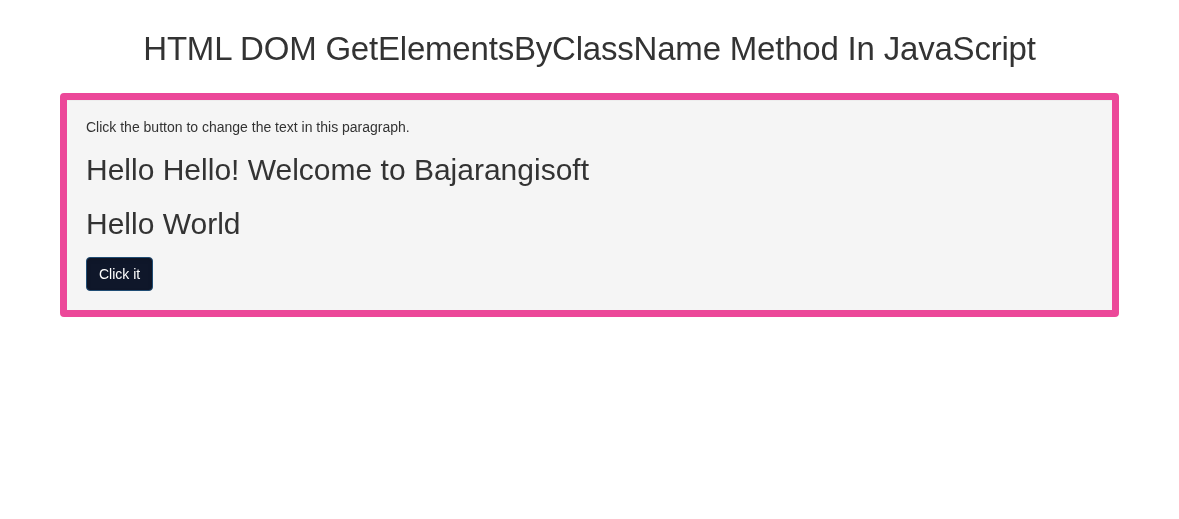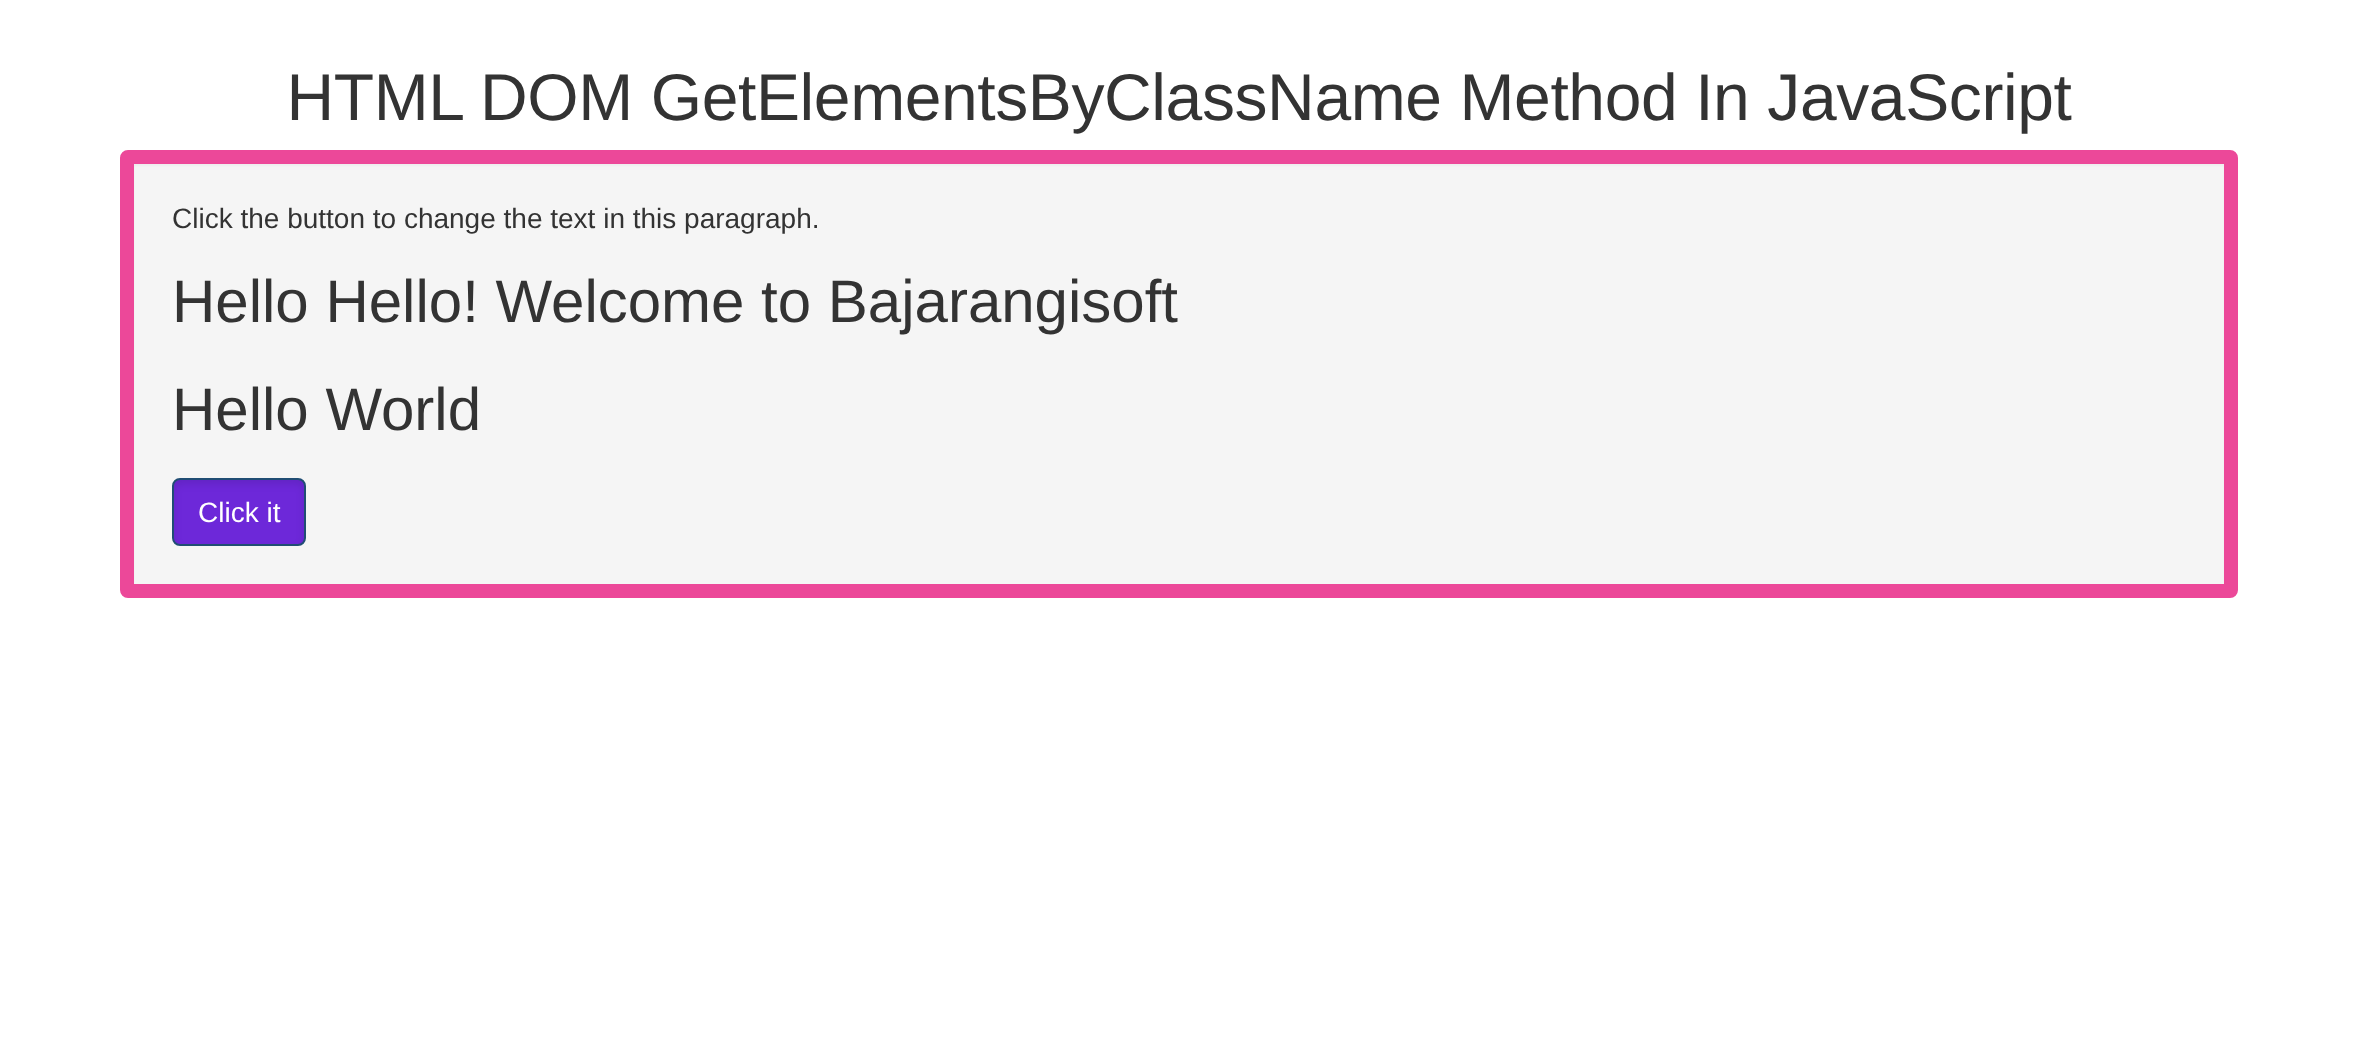--- a/index.html
+++ b/index.html
@@ -16,21 +16,21 @@
       overflow: hidden;
     }
     .container {
       padding: 30px 60px 0 60px;
     }
     .page-title {
       text-align: center;
       font-size: 33px;
       font-weight: 500;
       color: #333;
-      margin-bottom: 7px;
+      margin-bottom: 25px;
       letter-spacing: -0.2px;
     }
     .well {
       background-color: #f5f5f5;
       border: 7px solid #ec4899;
       border-radius: 4px;
       padding: 19px;
       box-shadow: inset 0 1px 1px rgba(0,0,0,0.03);
     }
     .instruction {
@@ -56,21 +56,21 @@
       font-size: 14px;
       font-weight: 400;
       line-height: 1.42857143;
       text-align: center;
       white-space: nowrap;
       vertical-align: middle;
       cursor: pointer;
       border: 1px solid #204d74;
       border-radius: 4px;
       color: #fff;
-      background-color: #6d28d9;
+      background-color: #0f172a;
       box-shadow: inset 0 2px 4px rgba(0,0,0,0.1);
     }
   </style>
 </head>
 <body>
 
 <div class="container">
   <h1 class="page-title">HTML DOM GetElementsByClassName Method In JavaScript</h1>
   <div class="well">
     <p class="instruction">Click the button to change the text in this paragraph.</p>

